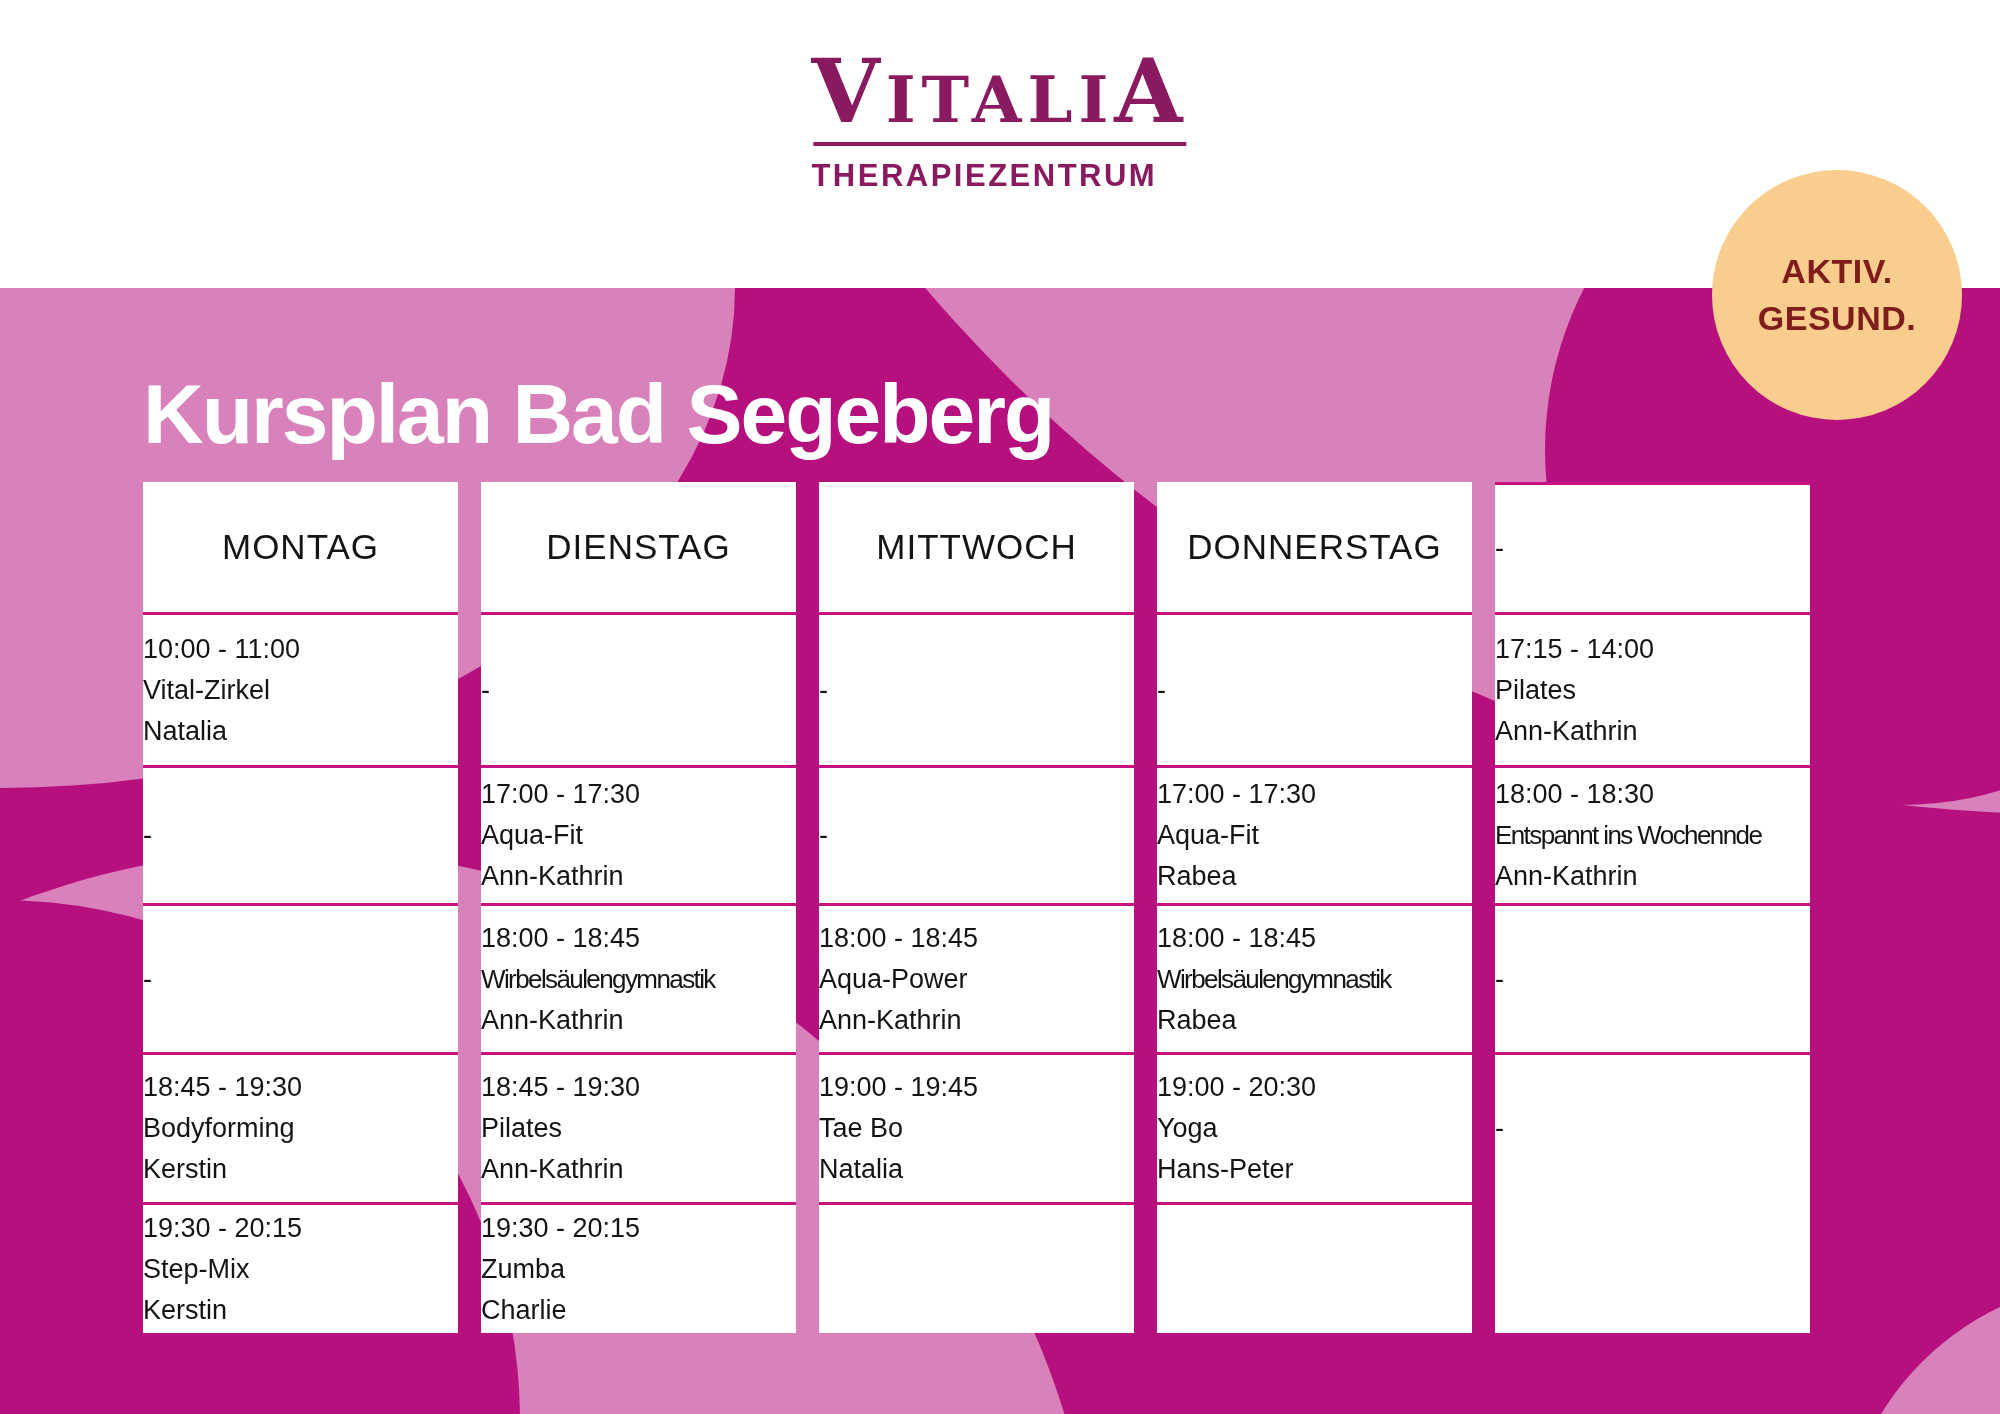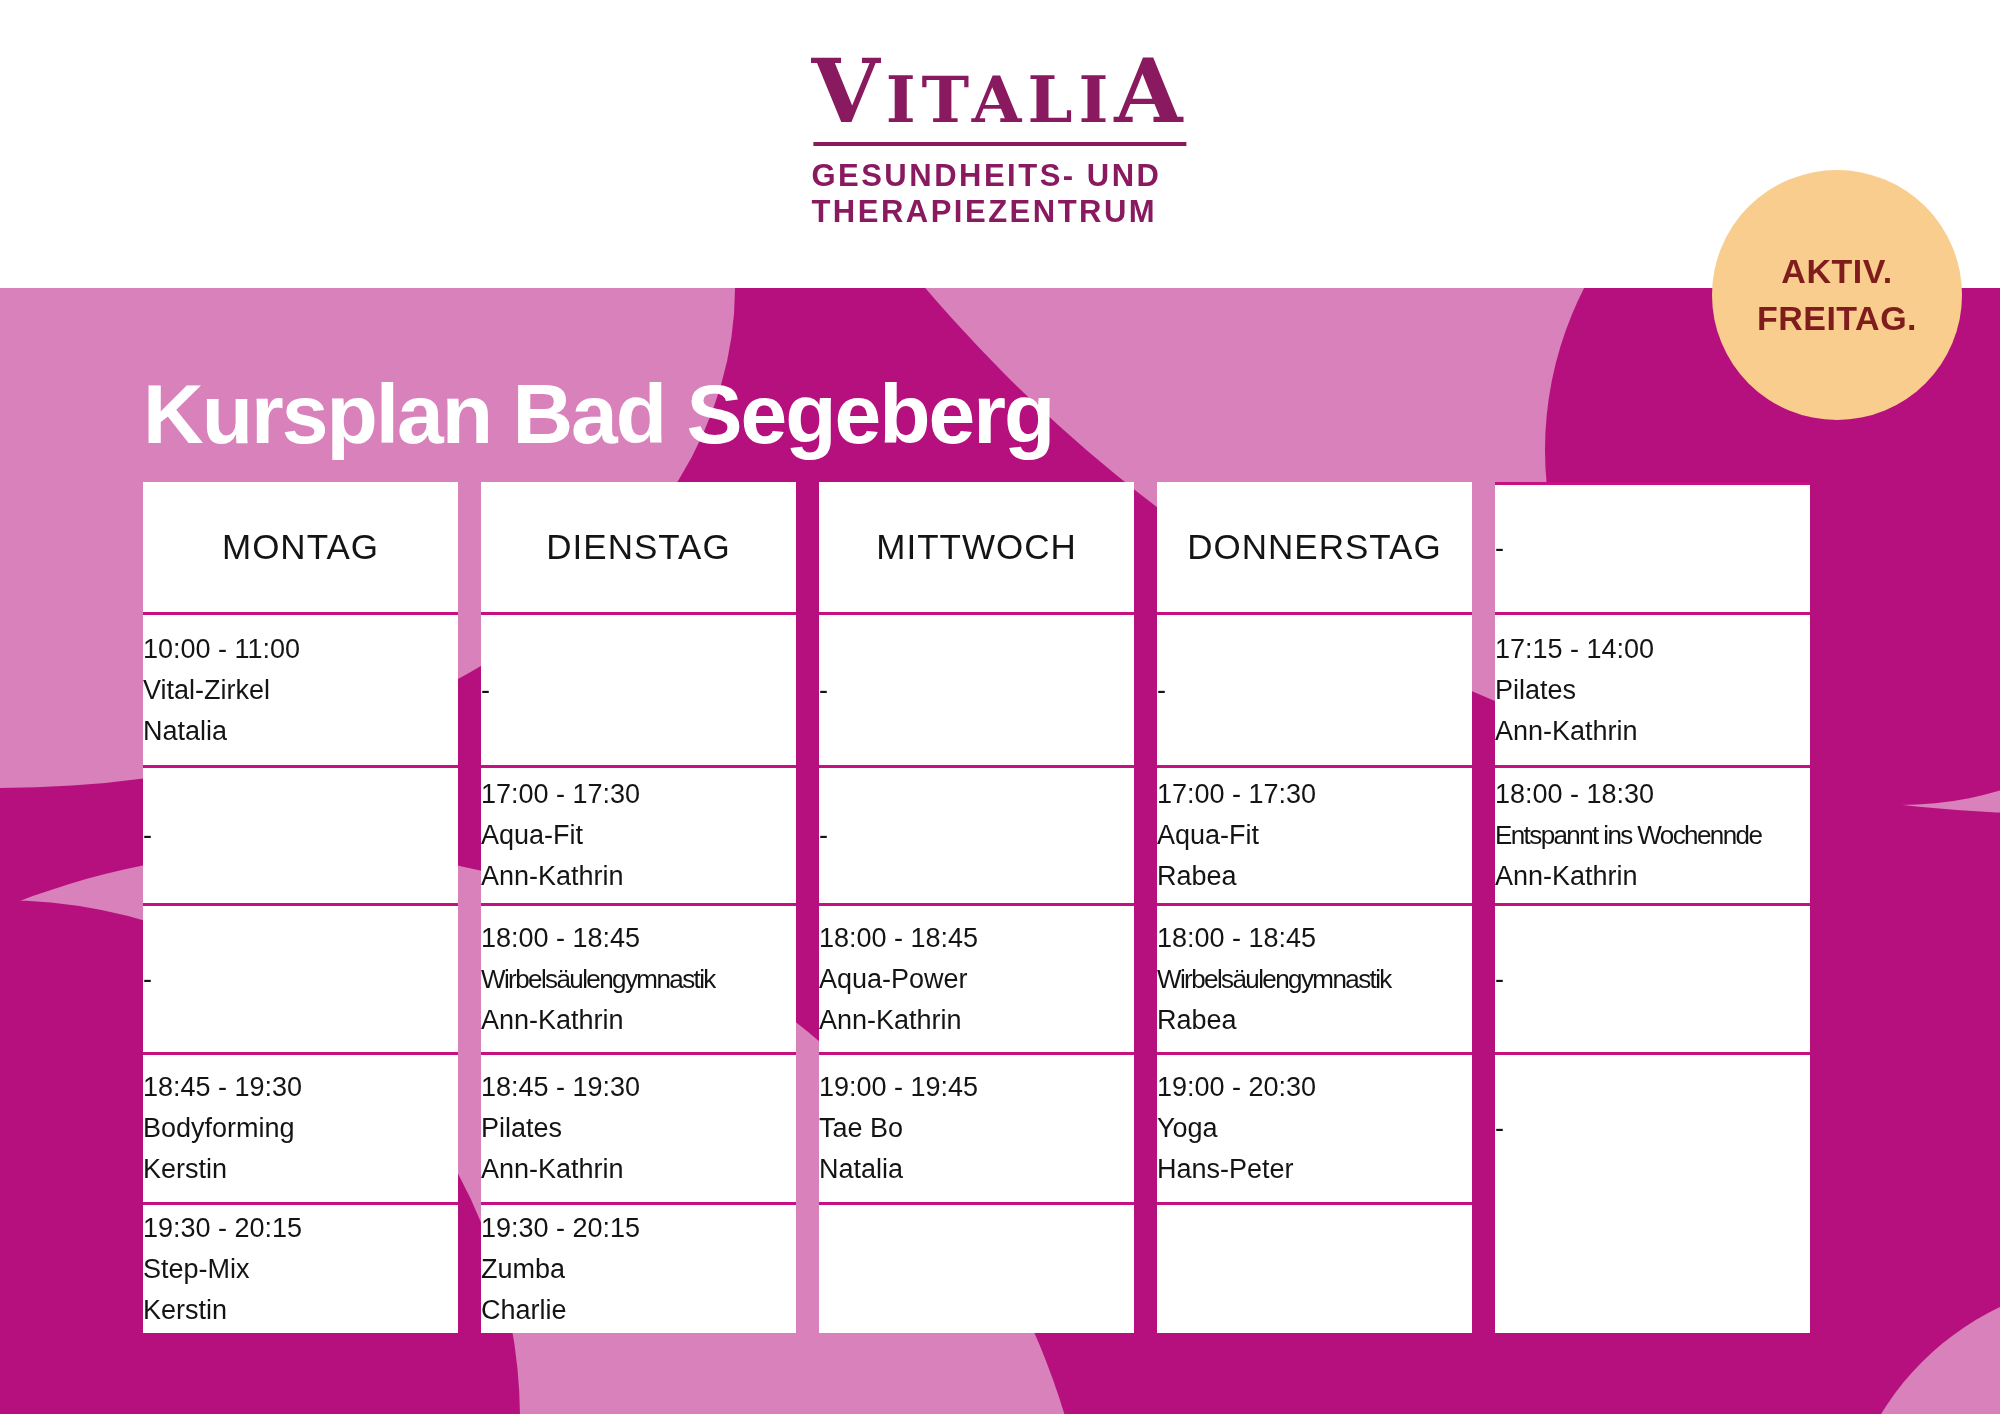--- a/index.html
+++ b/index.html
@@ -63,27 +63,26 @@
   <div class="shape corner-br"></div>
 </div>
 
 <div class="logo">
   <div class="wordmark">
     <span class="wm-big">V</span>
       <span class="wm-mid">ITALI</span>
       <span class="wm-big">A</span>
   </div>
   <div class="logo-rule"></div>
-  <div class="logo-sub">GESUNDHEITS- UND</div>
   <div class="logo-sub">THERAPIEZENTRUM</div>
 </div>
 
 <div class="badge">
   <div class="badge-line">AKTIV.</div>
-  <div class="badge-line">FREITAG.</div>
+  <div class="badge-line">GESUND.</div>
 </div>
 
 <div class="page-title">Kursplan Bad Segeberg</div>
 
 <div class="grid">
 
   <div class="day">
     <div class="dayhead">MONTAG</div>
     <div class="cell">
       <div class="time">10:00 - 11:00</div>

